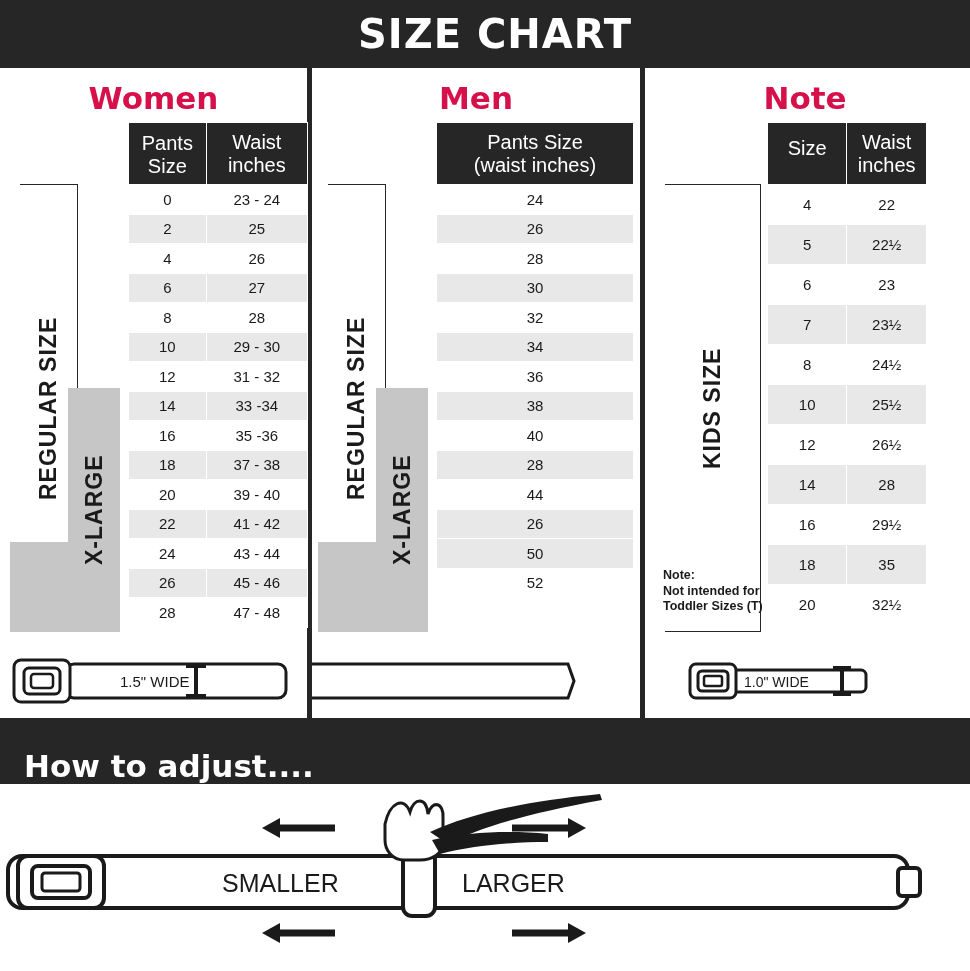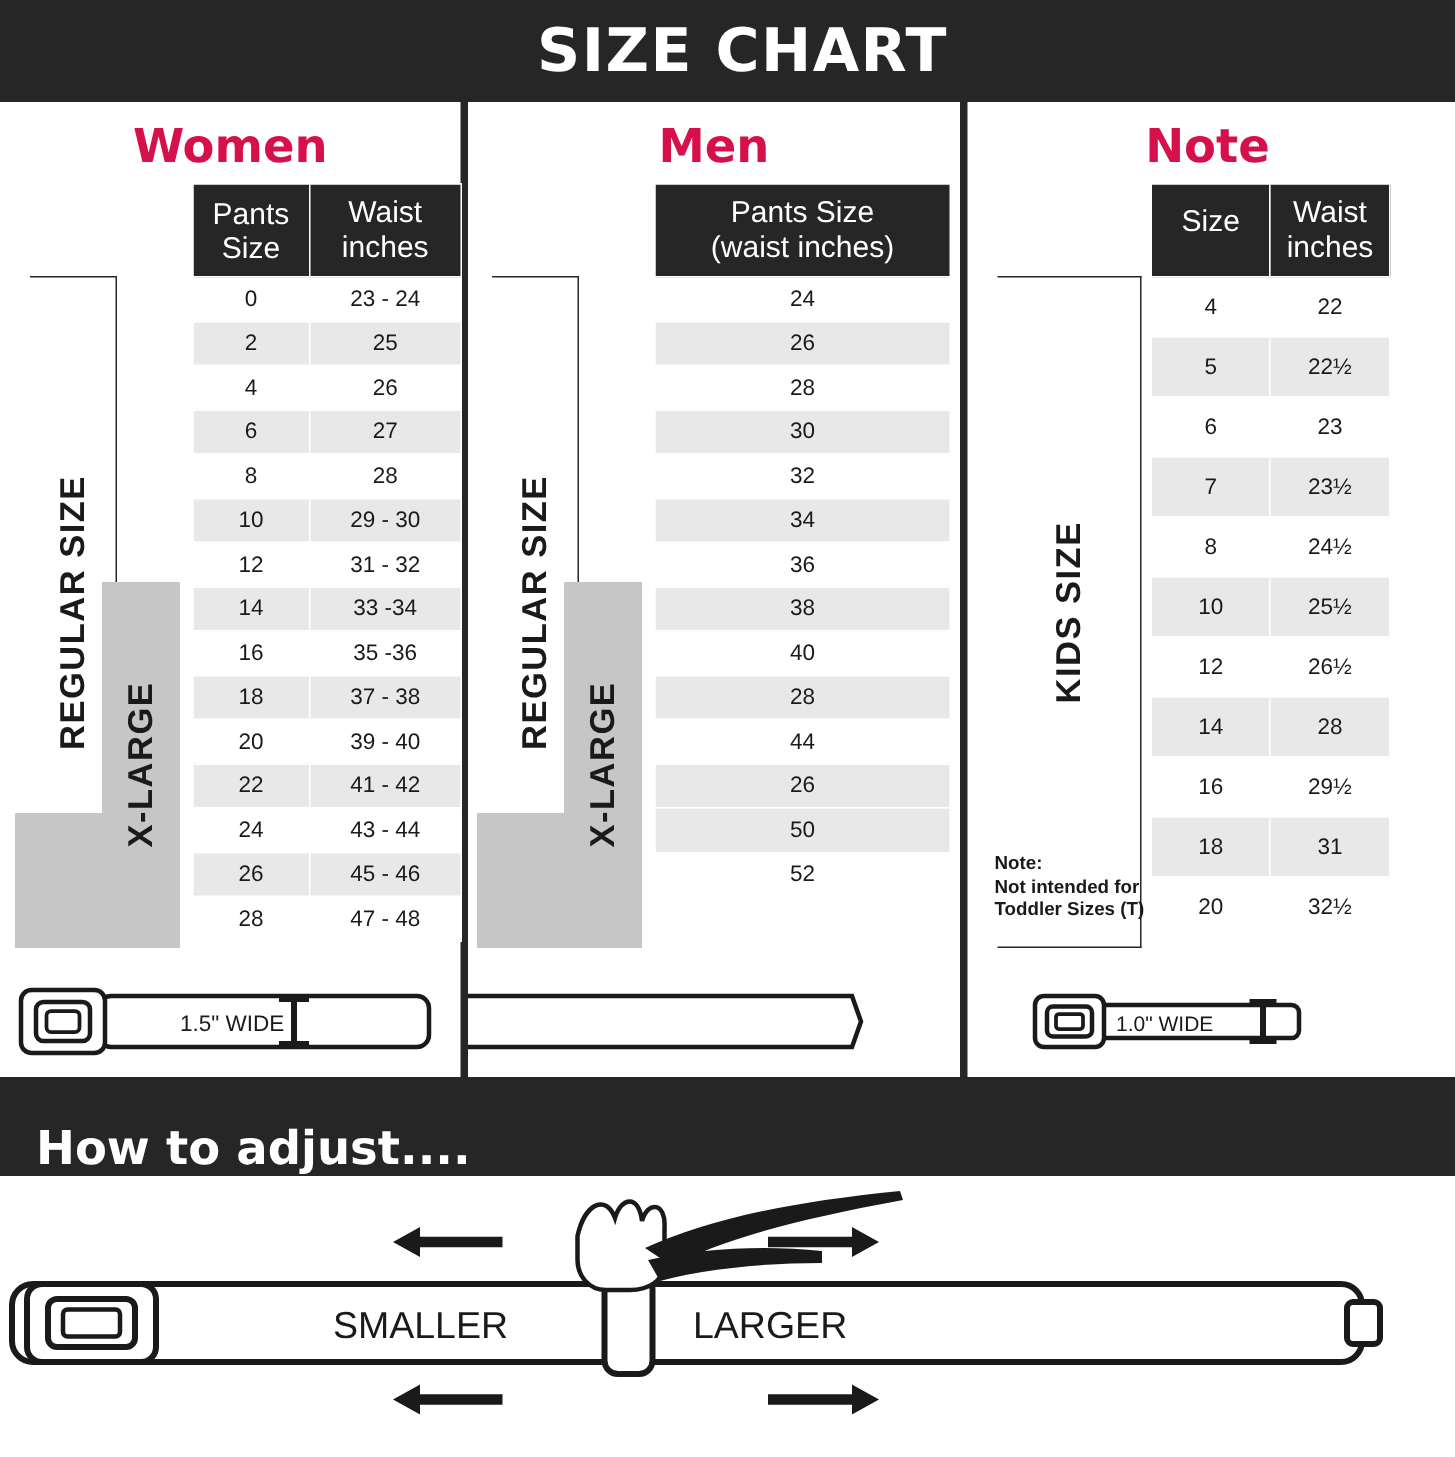--- a/index.html
+++ b/index.html
@@ -338,21 +338,21 @@
               <tr class="alt" style="height:40px;">
                   <td style="height:40px;">14</td>
                   <td style="height:40px;">28</td>
                 </tr>
               <tr style="height:40px;">
                   <td style="height:40px;">16</td>
                   <td style="height:40px;">29½</td>
                 </tr>
               <tr class="alt" style="height:40px;">
                   <td style="height:40px;">18</td>
-                  <td style="height:40px;">31</td>
+                  <td style="height:40px;">35</td>
                 </tr>
               <tr style="height:40px;">
                   <td style="height:40px;">20</td>
                   <td style="height:40px;">32½</td>
                 </tr>
             </tbody>
           </table>
         </div>
 
         <div class="note" style="left:6px; top:446px;">

